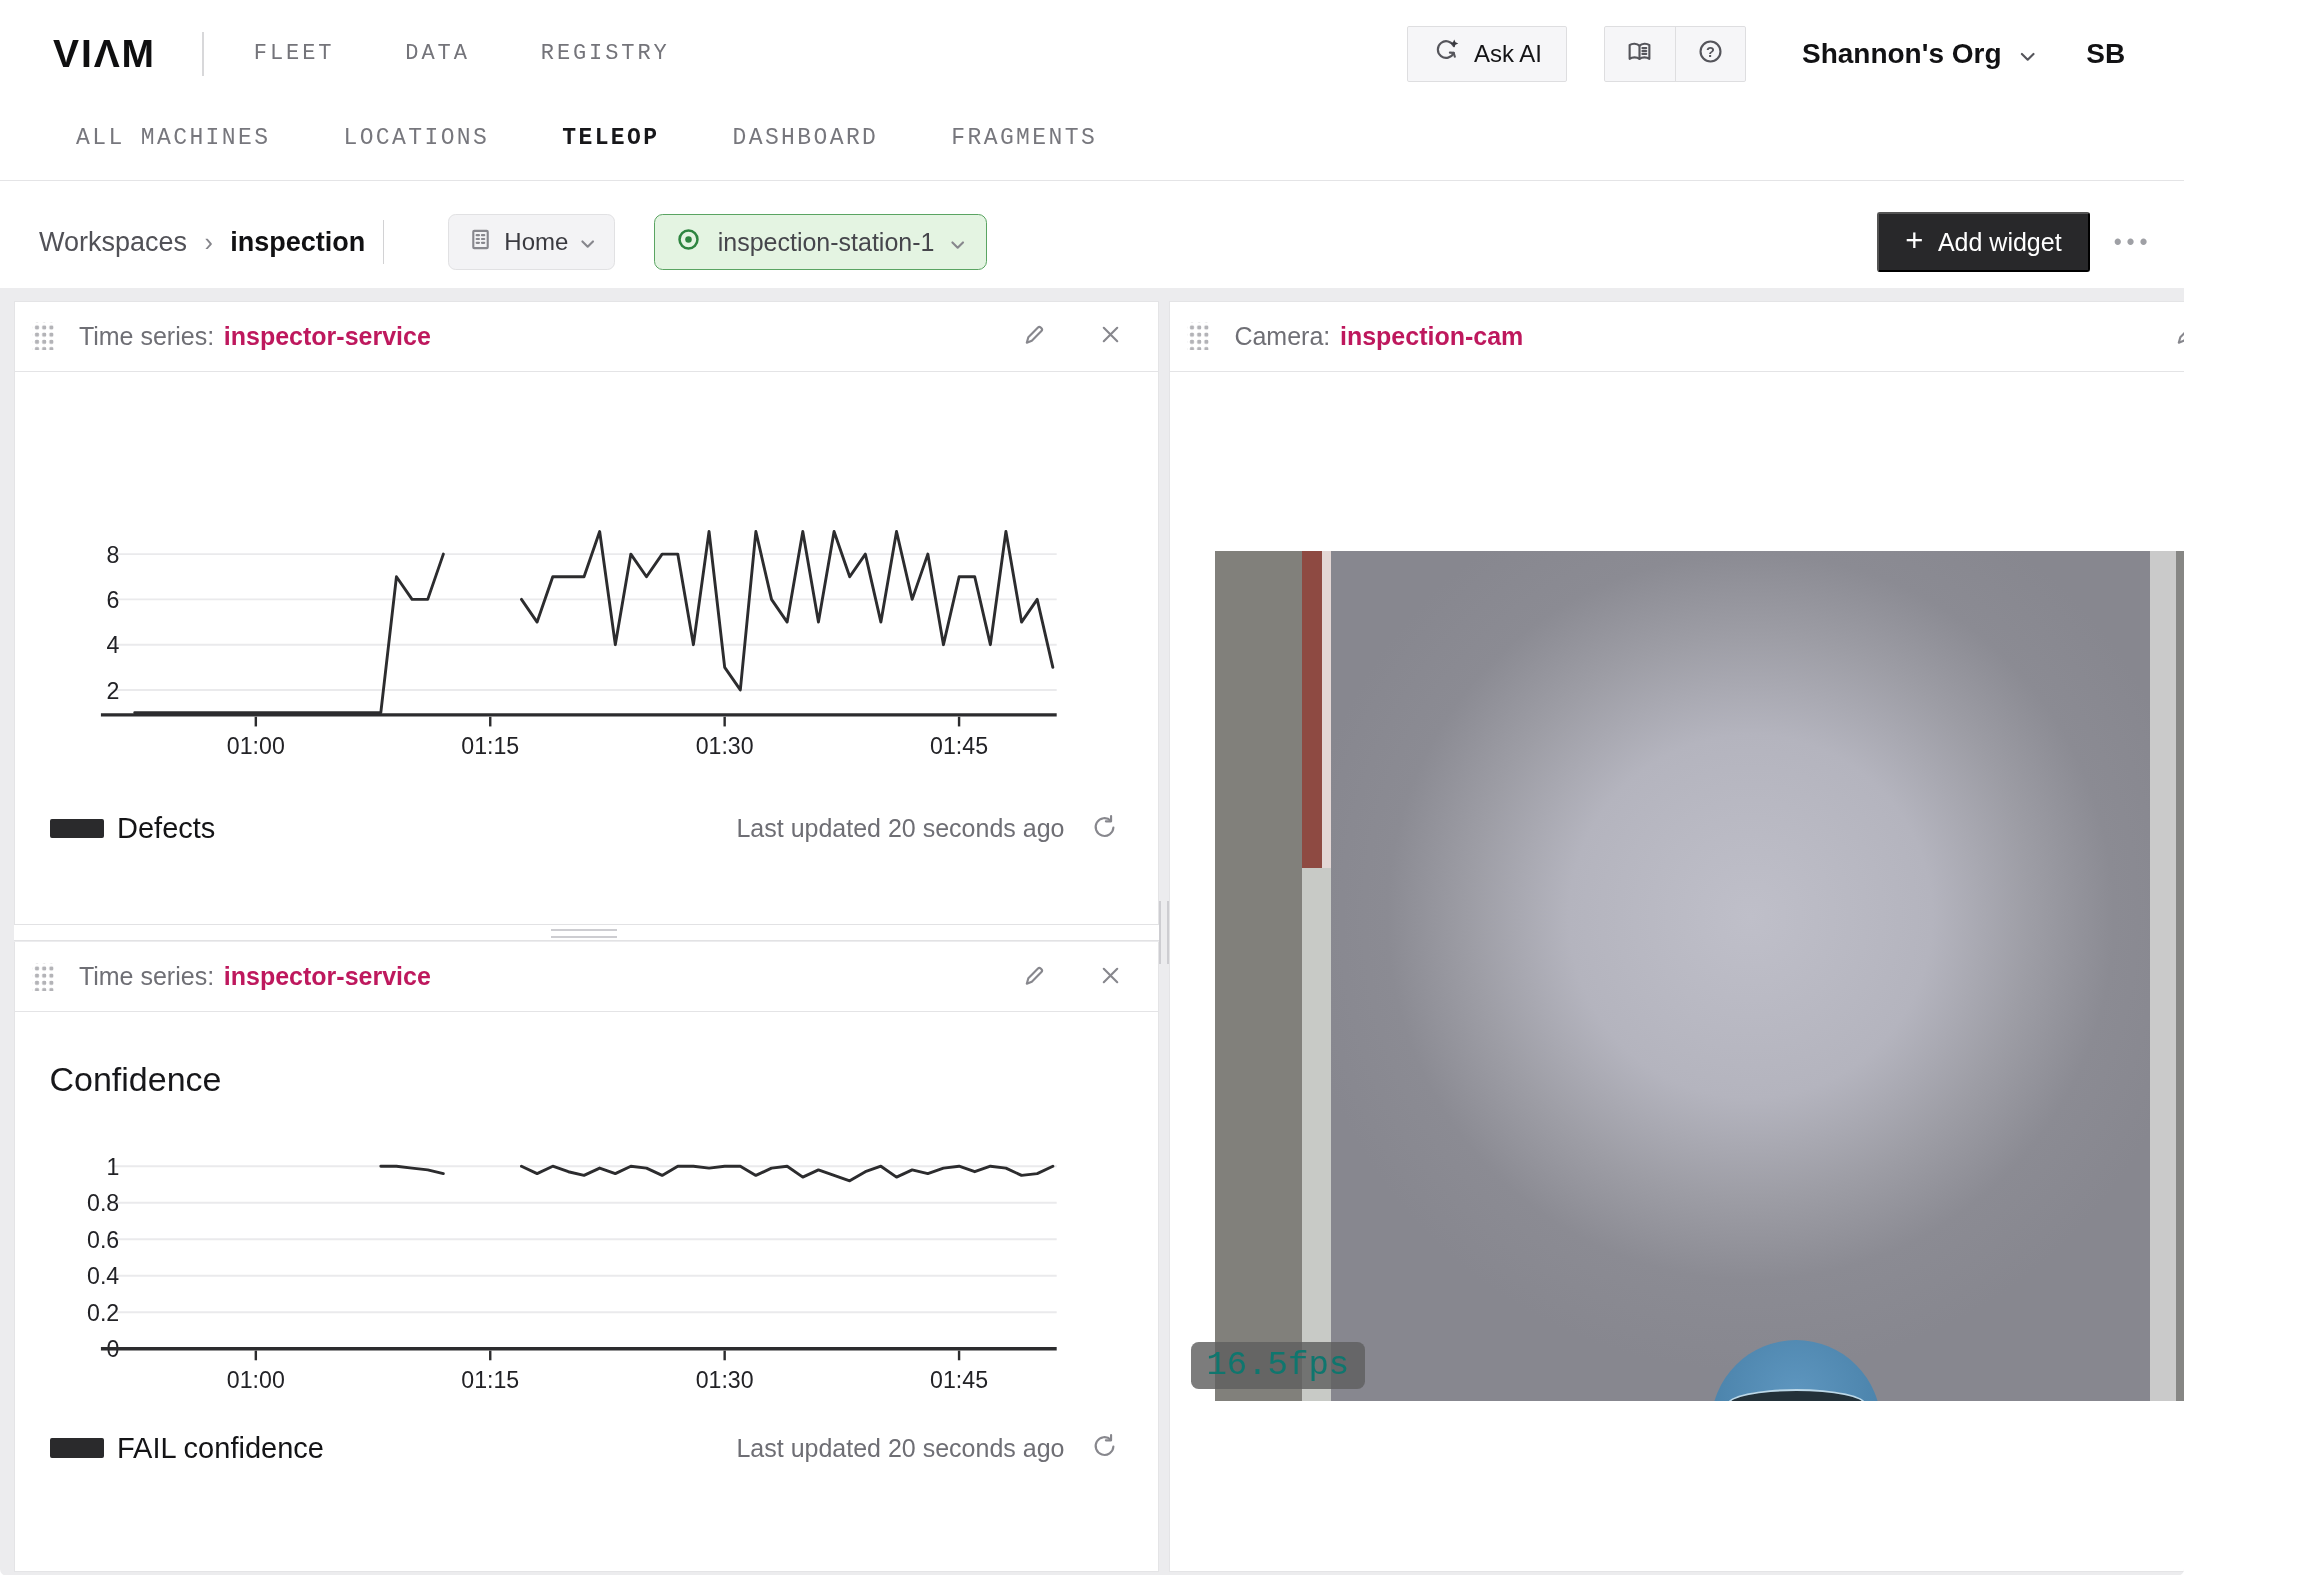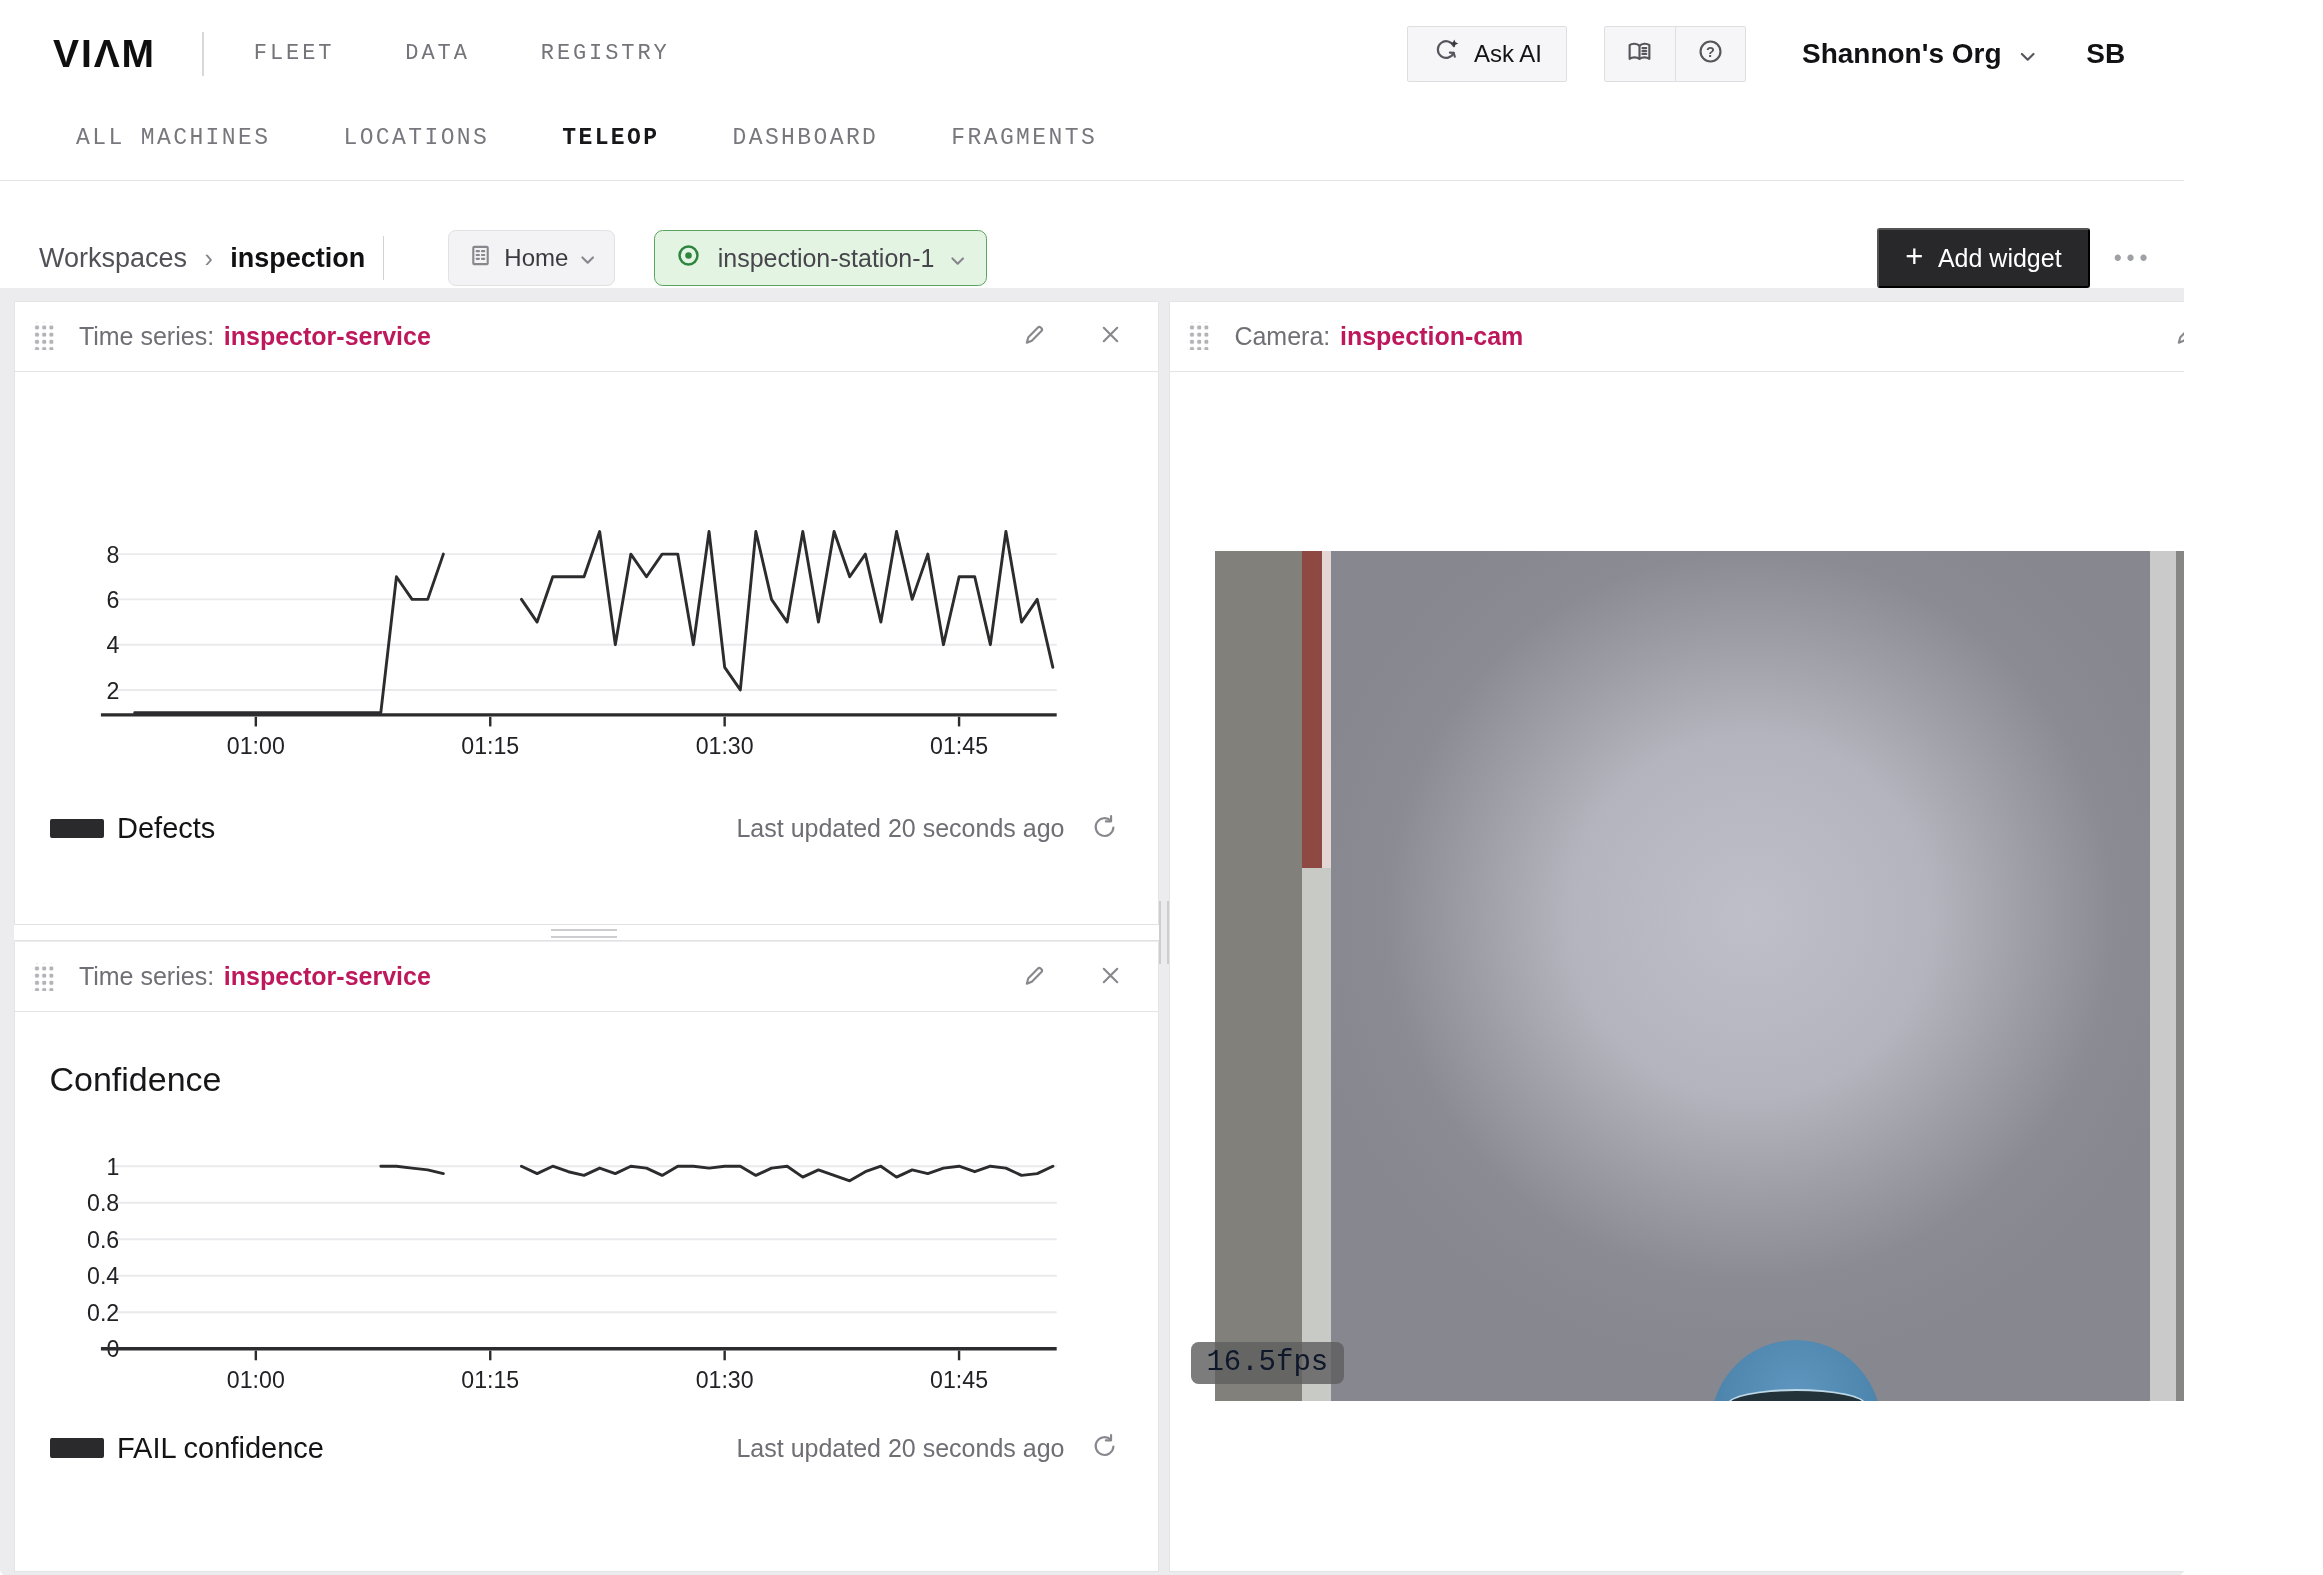--- a/index.html
+++ b/index.html
@@ -28,21 +28,21 @@
   .avatar { margin-left:50px; margin-right:5.8px; font-size:28px; font-weight:700; color:#121214; cursor:pointer; }
 
   
   .tab-bar { position:absolute; top:95px; left:0; right:0; height:86px; background:#fff;
              border-bottom:1px solid #e4e4e6; display:flex; align-items:center; padding:0 76px; gap:73px; }
   .tab { font-family:"Liberation Mono","DejaVu Sans Mono",monospace; font-size:23px;
          letter-spacing:2.4px; color:#77777d; cursor:pointer; }
   .tab.active { color:#17171a; font-weight:700; }
 
   
-  .toolbar { position:absolute; top:212px; left:0; right:0; height:92px; background:#fff;
+  .toolbar { position:absolute; top:196px; left:0; right:0; height:92px; background:#fff;
              display:flex; align-items:center; padding:0 23px 0 39px; }
   .crumb-root { font-size:27px; color:#515157; cursor:pointer; }
   .crumb-sep { font-size:25px; color:#85858b; margin:0 17.4px; }
   .crumb-current { font-size:27px; font-weight:700; color:#111113; }
   .crumb-caret { width:1.9px; height:44px; background:#d2d2d4; margin-left:17.4px; }
   .ws-btn { margin-left:64px; display:flex; align-items:center; gap:11.6px; height:56px; padding:0 18.3px;
             background:#f3f3f5; border:1px solid #e1e1e3; border-radius:7.7px; font-size:24px;
             color:#3a3a40; cursor:pointer; }
   .machine-pill { margin-left:39px; display:flex; align-items:center; gap:16px; height:56px; padding:0 20px;
                   background:#e4f4e2; border:1.4px solid #5aa462; border-radius:8.7px; font-size:25px;
@@ -99,22 +99,22 @@
   .cam-band-left { position:absolute; left:0; top:0; width:87px; height:100%; background:#81807b; }
   .cam-stripe-red { position:absolute; left:87px; top:0; width:20px; height:317px; background:#8e4a42; }
   .cam-stripe-pale { position:absolute; left:107px; top:0; width:8.7px; height:317px; background:#e3d7d5; }
   .cam-stripe-lower { position:absolute; left:87px; top:317px; width:29px; bottom:0; background:#c8cac6; }
   .cam-stripe-right { position:absolute; left:935px; top:0; width:26px; height:100%; background:#cacaca; }
   .cam-band-right { position:absolute; left:961px; top:0; right:0; height:100%; background:#868684; }
   .cam-can { position:absolute; left:496px; top:789px; width:170px; height:170px; border-radius:50%;
       background:radial-gradient(circle at 50% 32%, #5e96bf 0%, #4d85ad 55%, #41759c 100%); }
   .cam-can-mouth { position:absolute; left:512px; top:838px; width:139px; height:31px; border-radius:50%;
       background:#233139; border:2.9px solid #bcd8e8; }
-  .fps-badge { position:absolute; left:21px; top:970px; background:rgba(95,95,95,0.82); color:#0f172a;
-      font-family:"Liberation Mono","DejaVu Sans Mono",monospace; font-size:29px;
+  .fps-badge { position:absolute; left:21px; top:970px; background:rgba(95,95,95,0.82); color:#0f766e;
+      font-family:"Liberation Mono","DejaVu Sans Mono",monospace; font-size:34px;
       padding:4.8px 15.4px; border-radius:7.7px; }
 
   .ic { stroke:#87878d; fill:none; stroke-width:2.2; stroke-linecap:round; stroke-linejoin:round; }
   .ic-dark { stroke:#55555b; }
 </style>
 </head>
 <body>
 
 <div class="page">
 

